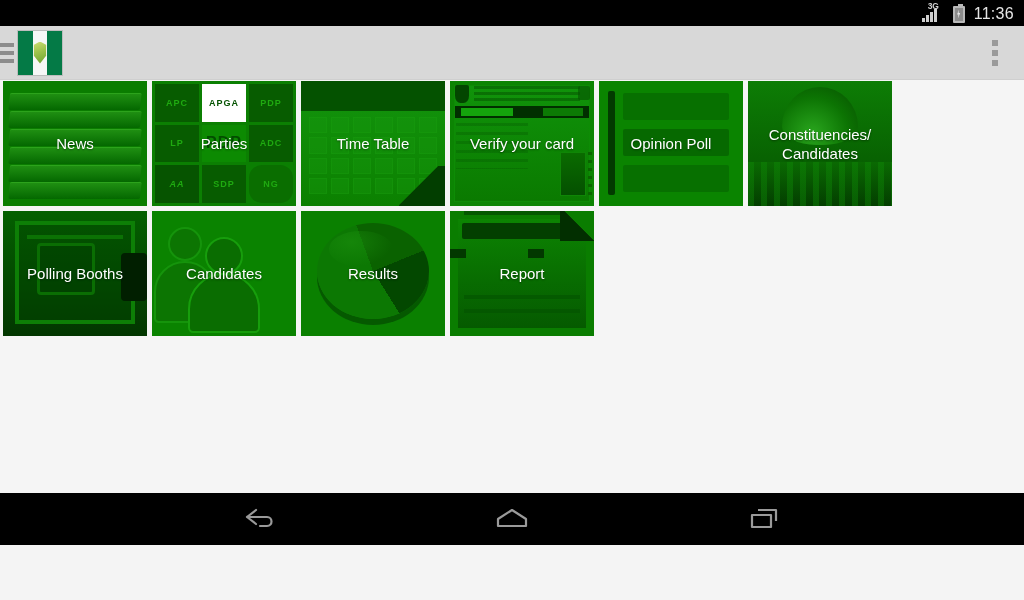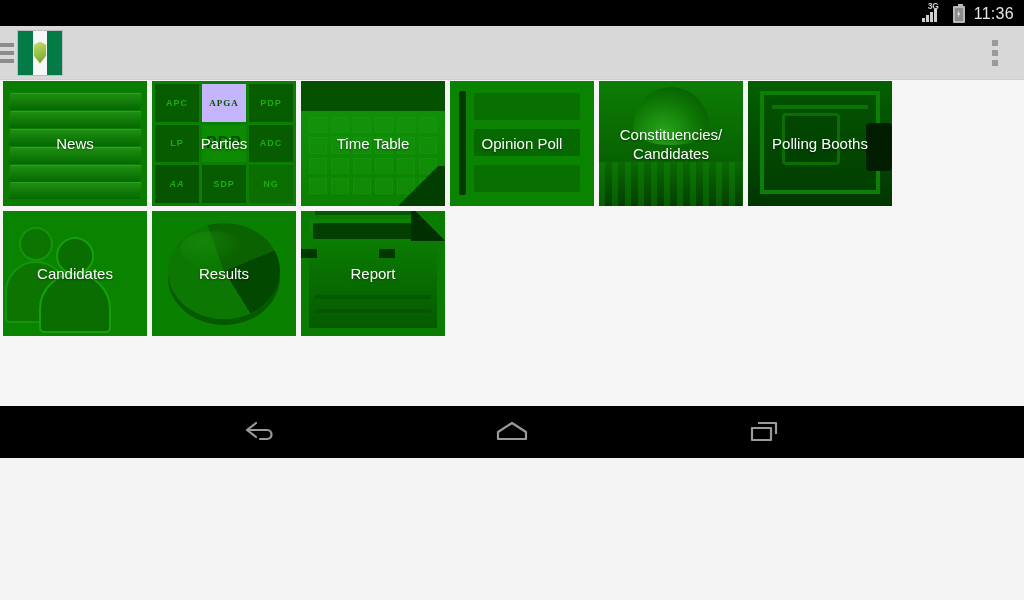--- a/index.html
+++ b/index.html
@@ -2,21 +2,21 @@
 <html><head>
 <meta charset="utf-8">
 <style>
   * { box-sizing: border-box; margin: 0; padding: 0; }
   html, body {
     width: 1024px; height: 600px;
     background: #f4f4f4;
     font-family: "Liberation Sans", sans-serif;
     overflow: hidden;
   }
-  .screen { position: relative; width: 1024px; height: 458px; background: #f5f5f5; }
+  .screen { position: relative; width: 1024px; height: 545px; background: #f5f5f5; }
 
   
   .statusbar {
     position: absolute; top: 0; left: 0;
     width: 1024px; height: 26px;
     background: #000; color: #d8d8d8;
     display: flex; align-items: center; justify-content: flex-end;
     padding-right: 10px; font-size: 15px;
   }
   .sb-right { display: flex; align-items: flex-end; gap: 7px; }
@@ -122,24 +122,24 @@
   .art-news .pile:nth-child(5) { top: 84px; }
   .art-news .pile:nth-child(6) { top: 101px; }
 
   
   .art-parties { display: grid; grid-template-columns: repeat(3,1fr); grid-template-rows: repeat(3,1fr); gap: 3px; padding: 3px; background: #0b7f02; }
   .art-parties div {
     background: #075c00; display: flex; align-items: center; justify-content: center;
     font-size: 9px; font-weight: bold; color: #1faa10; letter-spacing: 1px;
     overflow: hidden;
   }
-  .art-parties div:nth-child(2) { background: #c4b5fd; color: #045200; font-family: Liberation Serif, serif; }
+  .art-parties div:nth-child(2) { background: #ffffff; color: #045200; }
   .art-parties div:nth-child(5) { background: #0c8a02; color: #034d00; font-size: 16px; }
   .art-parties div:nth-child(7) { background: #065400; font-style: italic; }
-  .art-parties div:nth-child(9) { background: #0a6e00; }
+  .art-parties div:nth-child(9) { background: #0a6e00; border-radius: 13px; }
 
   
   .art-cal { background: linear-gradient(180deg,#045200 0%, #045200 24%, #11900a 24%, #0b8000 100%); }
   .art-cal .cells {
     position: absolute; top: 36px; left: 8px; right: 8px; bottom: 12px;
     display: grid; grid-template-columns: repeat(6,1fr); grid-template-rows: repeat(4,1fr); gap: 4px;
   }
   .art-cal .cells i { display: block; background: #17991055; border: 1px solid #1ba3124d; }
   .art-cal .corner {
     position: absolute; right: 0; bottom: 0; width: 46px; height: 40px;
@@ -345,20 +345,33 @@
             <i></i>
             <i></i>
             <i></i>
             <i></i>
           </div>
         <div class="corner"></div>
       </div>
       <div class="label">Time Table</div>
     </div>
 
+    <div class="tile">
+      <div class="art art-card">
+        <div class="card"></div>
+        <div class="seal"></div>
+          <div class="seal2"></div>
+          <div class="hdr"></div>
+        <div class="bar"></div>
+          <div class="lines"></div>
+        <div class="photo"></div>
+          <div class="dots"></div>
+      </div>
+      <div class="label">Verify your card</div>
+    </div>
 
     <div class="tile">
       <div class="art art-poll">
         <div class="pen"></div>
         <div class="row"></div>
           <div class="row"></div>
           <div class="row"></div>
       </div>
       <div class="label">Opinion Poll</div>
     </div>

